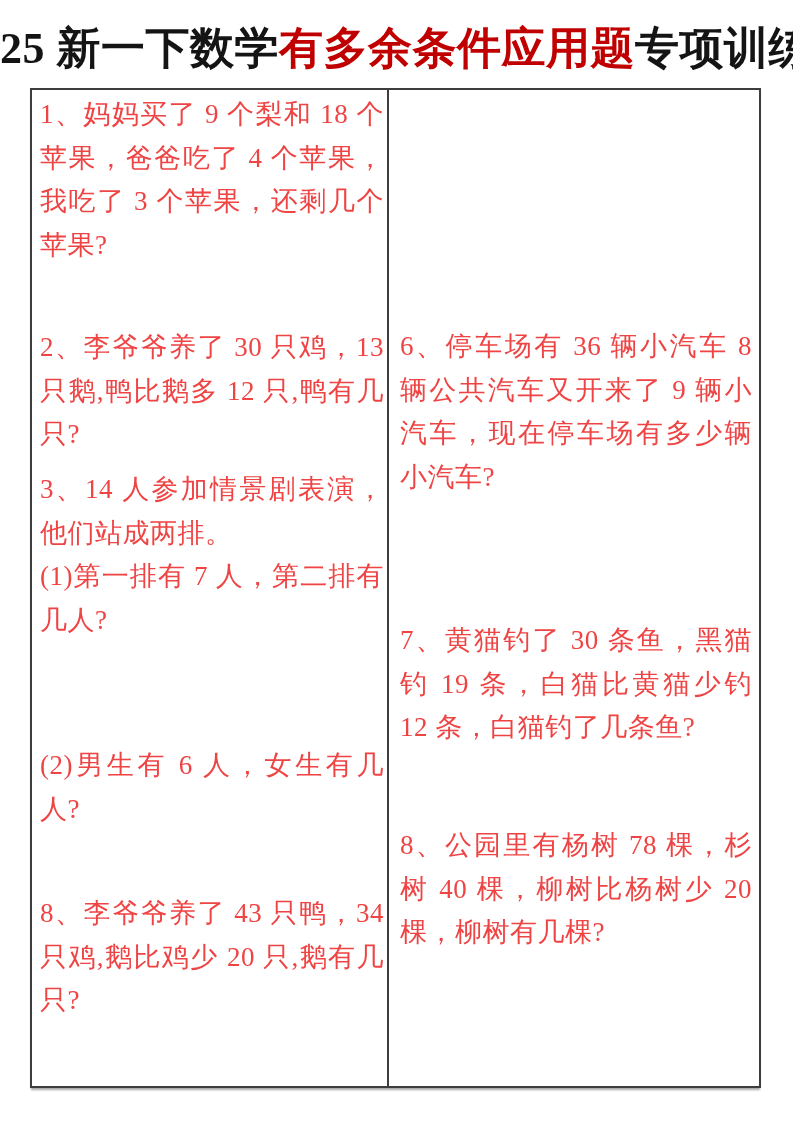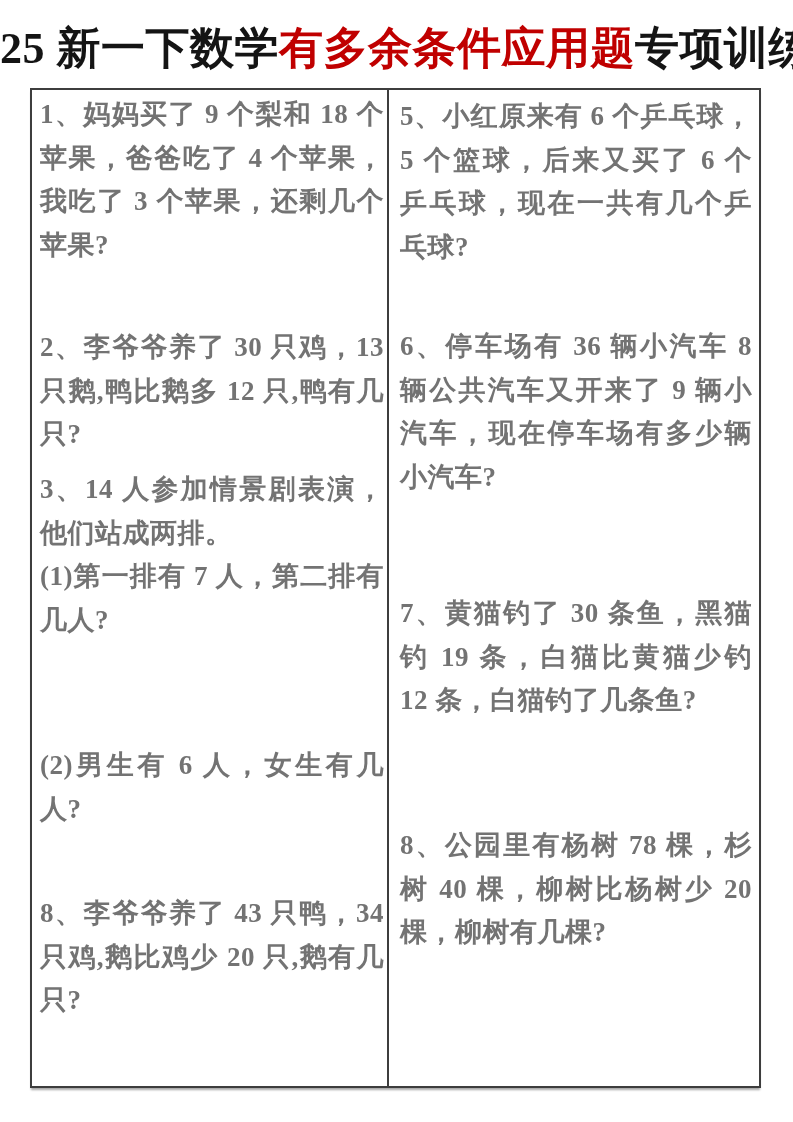--- a/index.html
+++ b/index.html
@@ -52,33 +52,32 @@
     background: #3d3d3d;
   }
   .problem {
     position: absolute;
     font-size: 27px;
     line-height: 43.5px;
     text-align: justify;
     text-align-last: left;
     white-space: pre-line;
     letter-spacing: 0.5px;
-    color: #737373;
-    font-weight: bold;
+    color: #ef4444;
   }
   .col-left  { left: 8px;   width: 344px; }
   .col-right { left: 368px; width: 352px; }
   .p1  { top: 3px; }
   .p2  { top: 236px; }
   .p3  { top: 378px; }
   .p3b { top: 654px; }
   .p4  { top: 802px; }
   .p5  { top: 5px; }
   .p6  { top: 235px; }
-  .p7  { top: 502px; }
+  .p7  { top: 529px; }
   .p8  { top: 734px; }
 </style>
 </head>
 <body>
 
 <div class="page">
 
   <div class="title">
     <span>25 新一下数学</span><span class="hl">有多余条件应用题</span><span>专项训练</span>
   </div>
@@ -86,19 +85,18 @@
   <div class="sheet">
     <div class="divider"></div>
 
     <div class="problem col-left p1">1、妈妈买了 9 个梨和 18 个苹果，爸爸吃了 4 个苹果，我吃了 3 个苹果，还剩几个苹果?</div>
     <div class="problem col-left p2">2、李爷爷养了 30 只鸡，13 只鹅,鸭比鹅多 12 只,鸭有几只?</div>
     <div class="problem col-left p3">3、14 人参加情景剧表演，他们站成两排。
 (1)第一排有 7 人，第二排有几人?</div>
     <div class="problem col-left p3b">(2)男生有 6 人，女生有几人?</div>
     <div class="problem col-left p4">8、李爷爷养了 43 只鸭，34 只鸡,鹅比鸡少 20 只,鹅有几只?</div>
 
-    <div class="problem col-right p5">5、小红原来有 6 个乒乓球，5 个篮球，后来又买了 6 个乒乓球，现在一共有几个乒乓球?</div>
     <div class="problem col-right p6">6、停车场有 36 辆小汽车 8 辆公共汽车又开来了 9 辆小汽车，现在停车场有多少辆小汽车?</div>
     <div class="problem col-right p7">7、黄猫钓了 30 条鱼，黑猫钓 19 条，白猫比黄猫少钓 12 条，白猫钓了几条鱼?</div>
     <div class="problem col-right p8">8、公园里有杨树 78 棵，杉树 40 棵，柳树比杨树少 20 棵，柳树有几棵?</div>
   </div>
 
 </div>
 
 </body></html>

